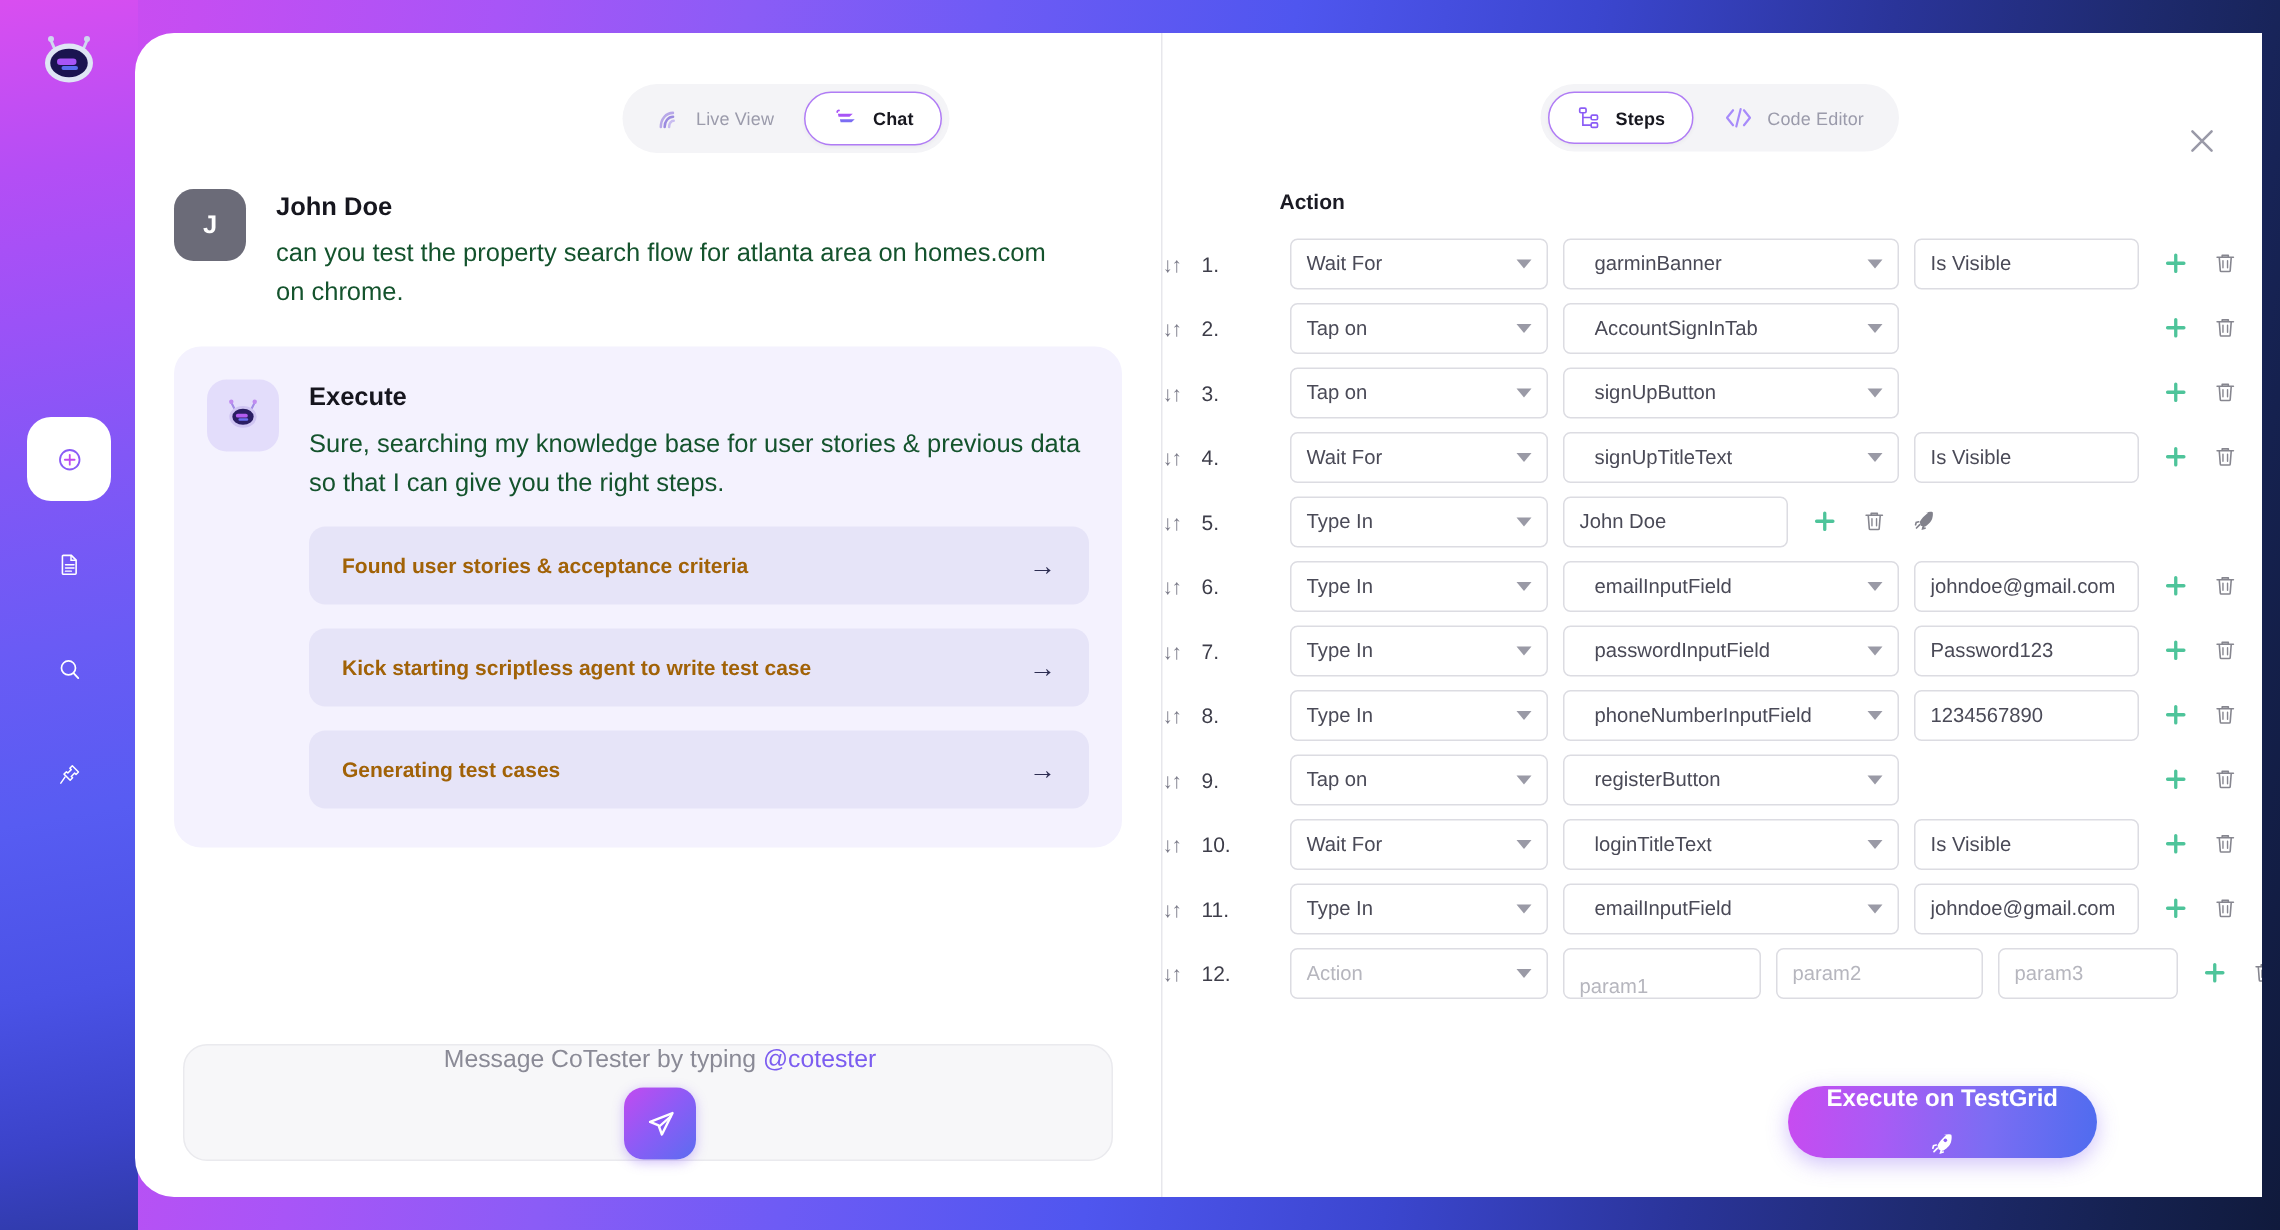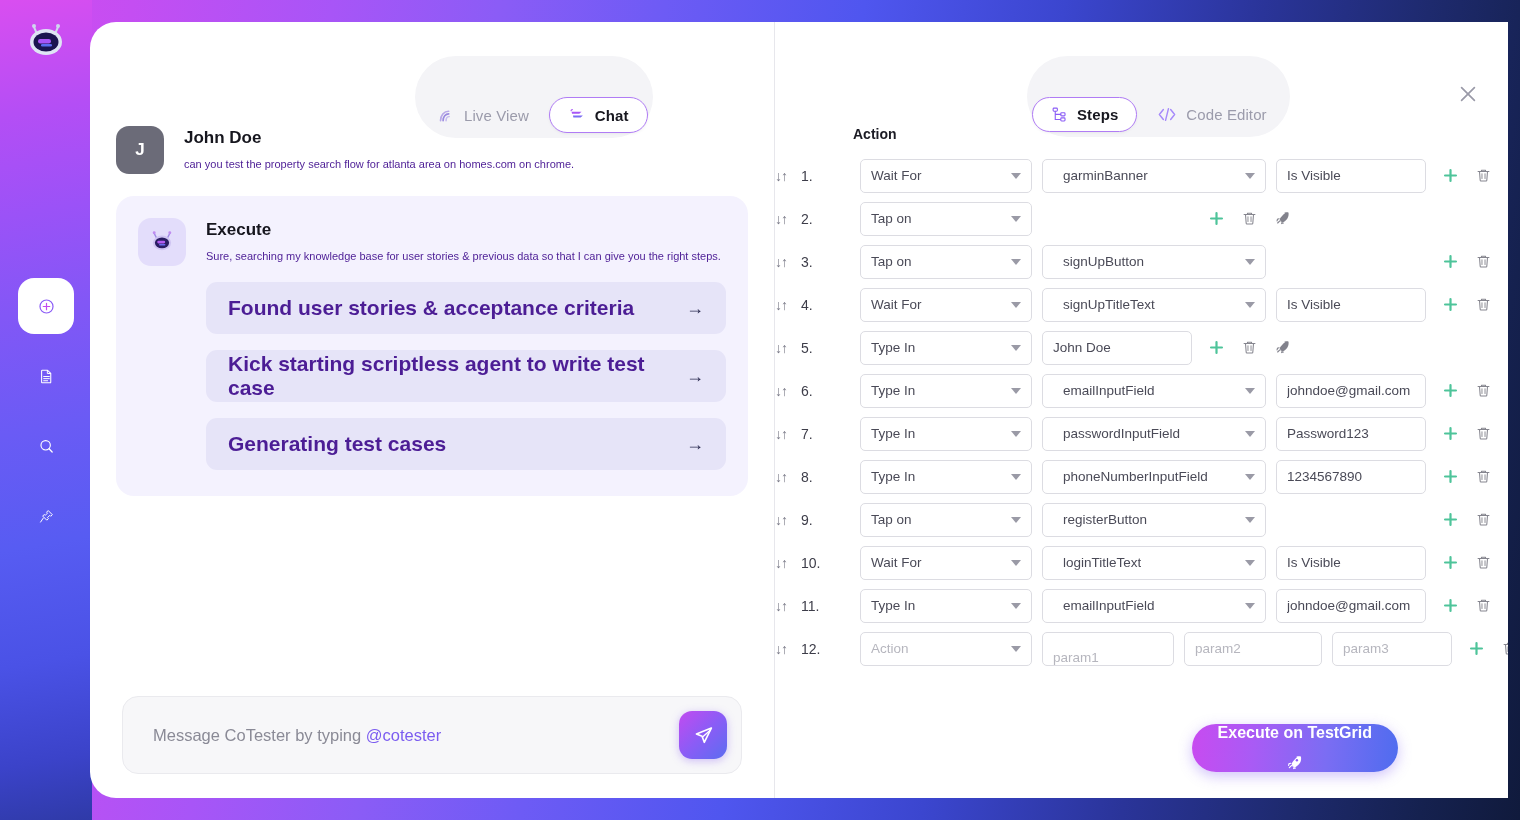--- a/index.html
+++ b/index.html
@@ -41,21 +41,21 @@
 
   
   .seg {
     position: absolute; top: 34px;
     background: #f4f4f7; border-radius: 999px; padding: 5px;
     display: flex; align-items: center; gap: 2px;
   }
   .seg-item {
     display: flex; align-items: center; gap: 9px;
     padding: 8px 18px; border-radius: 999px;
-    font-size: 15px; color: #9b9bab; letter-spacing: .1px; white-space: nowrap; margin-top: 36px;
+    font-size: 12px; color: #9b9bab; letter-spacing: .1px; white-space: nowrap;
   }
   .seg-item.active {
     background: #ffffff; color: #17171f; font-weight: bold;
     border: 1px solid #b07cf5;
     box-shadow: 0 1px 3px rgba(0,0,0,.05);
   }
   #seg-left { left: 325px; }
   #seg-right { left: 252px; }
 
   #close-btn {
@@ -67,39 +67,39 @@
   #chat { position: absolute; left: 0; top: 104px; right: 0; bottom: 120px; padding: 0 26px; }
   .msg-row { display: flex; gap: 20px; align-items: flex-start; }
   .avatar {
     width: 48px; height: 48px; border-radius: 13px; flex-shrink: 0;
     display: flex; align-items: center; justify-content: center;
   }
   .avatar.user { background: #6b6b78; color: #fff; font-size: 17px; font-weight: bold; }
   .avatar.bot { background: #e3ddfb; }
   .msg-body { padding-top: 2px; }
   .msg-name { font-size: 17px; font-weight: bold; color: #16161e; margin-bottom: 8px; }
-  .msg-text { font-size: 11px; line-height: 1.55; color: #4c1d95; max-width: 530px; }
+  .msg-text { font-size: 17px; line-height: 1.55; color: #14532d; max-width: 530px; }
 
   #bot-block {
     margin-top: 22px; background: #f4f2fe; border-radius: 18px;
     padding: 22px 22px 26px 22px;
   }
   .action-card {
     margin-top: 16px; background: #e6e4f8; border-radius: 11px;
     height: 52px; padding: 0 22px;
     display: flex; align-items: center; justify-content: space-between;
   }
-  .action-card span { font-size: 21px; font-weight: bold; color: #4c1d95; }
+  .action-card span { font-size: 14px; font-weight: bold; color: #a16207; }
   .action-card .arr { color: #2d2d52; font-size: 18px; line-height: 1; }
 
   
   #composer {
     position: absolute; left: 32px; right: 32px; bottom: 24px; height: 78px;
     background: #f7f7f9; border: 1px solid #eaeaee; border-radius: 16px;
-    display: flex; align-items: center; padding: 0 14px 0 30px;
+    display: flex; align-items: center; padding: 0 14px 0 30px; flex-direction: column;
   }
   #composer-placeholder { flex: 1; font-size: 16.5px; color: #8a8a96; }
   #composer-placeholder b { color: #7b5cf0; font-weight: normal; }
   #send-btn {
     width: 48px; height: 48px; border-radius: 13px;
     background: linear-gradient(135deg, #c24bf0 0%, #8b5cf6 50%, #5b6df0 100%);
     display: flex; align-items: center; justify-content: center;
     box-shadow: 0 2px 8px rgba(130,80,240,.35);
   }
 
@@ -330,20 +330,24 @@
               </span>
             </div>
           </div>
           <div class="step-row">
             <span class="handle">↓↑</span>
             <span class="num">2.</span>
             <div class="fld sel">
               <span class="txt">Tap on</span>
               <span class="caret"></span>
             </div>
+            <div class="fld sel2">
+              <span class="txt">AccountSignInTab</span>
+              <span class="caret"></span>
+            </div>
             <div class="spacer-cell" style="width:160px"></div>
             <div class="row-actions">
               <span>
                 <svg class="ic" viewBox="0 0 20 20" fill="none">
                   <path d="M10 3.6v12.8M3.6 10h12.8" stroke="#4ec49a" stroke-width="2.6" stroke-linecap="round"></path>
                 </svg>
               </span>
               <span>
                 <svg class="ic" viewBox="0 0 20 20" fill="none">
                   <path d="M3.6 5.3h12.8M7.6 5.2V3.8h4.8v1.4M5.3 5.3l.8 10.3c0 .5.4.9.9.9h6c.5 0 .9-.4.9-.9l.8-10.3" stroke="#86868f" stroke-width="1.25" stroke-linecap="round" stroke-linejoin="round"></path>

